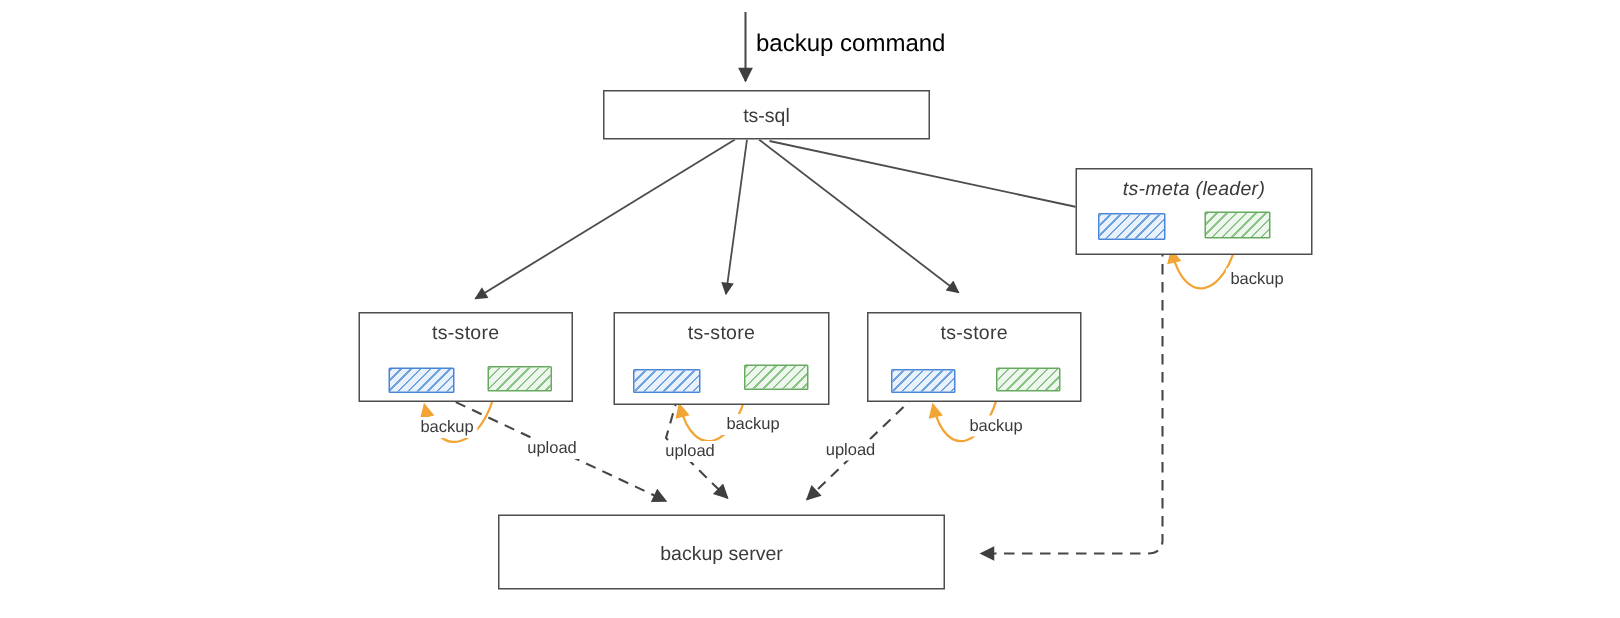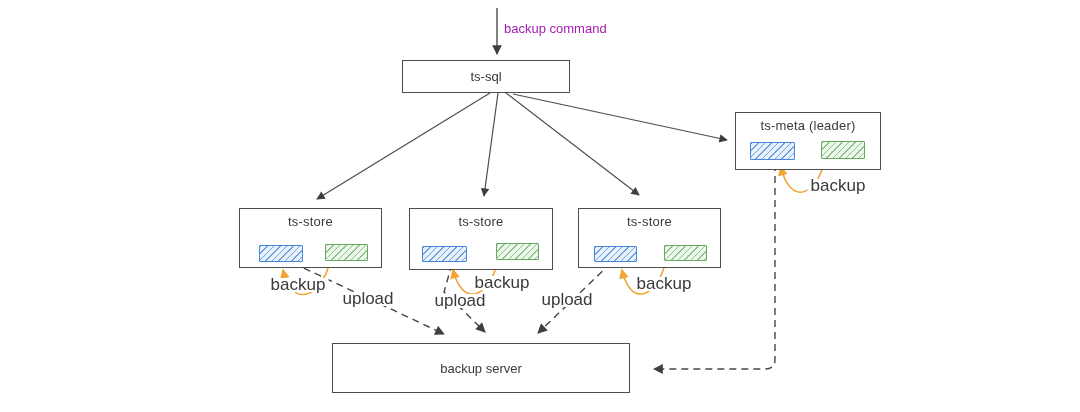--- a/index.html
+++ b/index.html
@@ -23,25 +23,25 @@
   .block.blue {
     border:1.4px solid #4a86d8;
     background:repeating-linear-gradient(135deg, #6fa3e0 0, #6fa3e0 1.2px, #e9f1fc 1.2px, #e9f1fc 4.6px);
   }
   .block.green {
     border:1.4px solid #66a95f;
     background:repeating-linear-gradient(135deg, #8cc487 0, #8cc487 1.2px, #eef7ed 1.2px, #eef7ed 4.6px);
   }
   .edge-label {
     position:absolute; transform:translate(-50%,-50%);
-    font-size:17px; color:#3a3a3a; background:#ffffff; padding:0 3px;
+    font-size:11px; color:#3a3a3a; background:#ffffff; padding:0 3px;
     white-space:nowrap; line-height:14px;
   }
   .cmd-label {
-    position:absolute; font-size:13px; color:#a21caf; white-space:nowrap;
+    position:absolute; font-size:16px; color:#000000; white-space:nowrap;
   }
 </style>
 </head>
 <body>
 
 <div class="canvas">
 
   <svg class="layer" viewBox="0 0 1080 412">
     <defs>
       <marker id="arrow-dark" viewBox="0 0 10 10" refX="9" refY="5" markerWidth="9" markerHeight="7" orient="auto-start-reverse">
@@ -66,25 +66,25 @@
     <path d="M775,164 L775,360 Q775,369 765,369 L654,369" stroke="#464646" stroke-width="1.4" fill="none" stroke-dasharray="7 5" marker-end="url(#arrow-dark)"></path>
 
     <path d="M330,261 C322,297 292,310 283,270" stroke="#f2a434" stroke-width="1.5" fill="none" marker-end="url(#arrow-orange)"></path>
     <path d="M498,260 C490,297 463,309 453,270" stroke="#f2a434" stroke-width="1.5" fill="none" marker-end="url(#arrow-orange)"></path>
     <path d="M666,260 C658,297 631,309 622,270" stroke="#f2a434" stroke-width="1.5" fill="none" marker-end="url(#arrow-orange)"></path>
     <path d="M825,159 C817,197 790,206 781,167" stroke="#f2a434" stroke-width="1.5" fill="none" marker-end="url(#arrow-orange)"></path>
   </svg>
 
   <div class="cmd-label" style="left:504px; top:21px;">backup command</div>
 
-  <div class="node center" style="left:402px; top:60px; width:168px; height:33px;">
+  <div class="node center" style="left:402px; top:60px; width:218px; height:33px;">
     <span>ts-sql</span>
   </div>
 
-  <div class="node" style="left:735px; top:112px; width:146px; height:58px;">
+  <div class="node" style="left:717px; top:112px; width:158px; height:58px;font-style:italic;">
     <div class="title-top">ts-meta (leader)</div>
     <div class="block blue" style="left:14px; top:29px; width:45px; height:18px;"></div>
     <div class="block green" style="left:85px; top:28px; width:44px; height:18px;"></div>
   </div>
 
   <div class="node" style="left:239px; top:208px; width:143px; height:60px;">
     <div class="title-top">ts-store</div>
     <div class="block blue" style="left:19px; top:36px; width:44px; height:17px;"></div>
     <div class="block green" style="left:85px; top:35px; width:43px; height:17px;"></div>
   </div>

